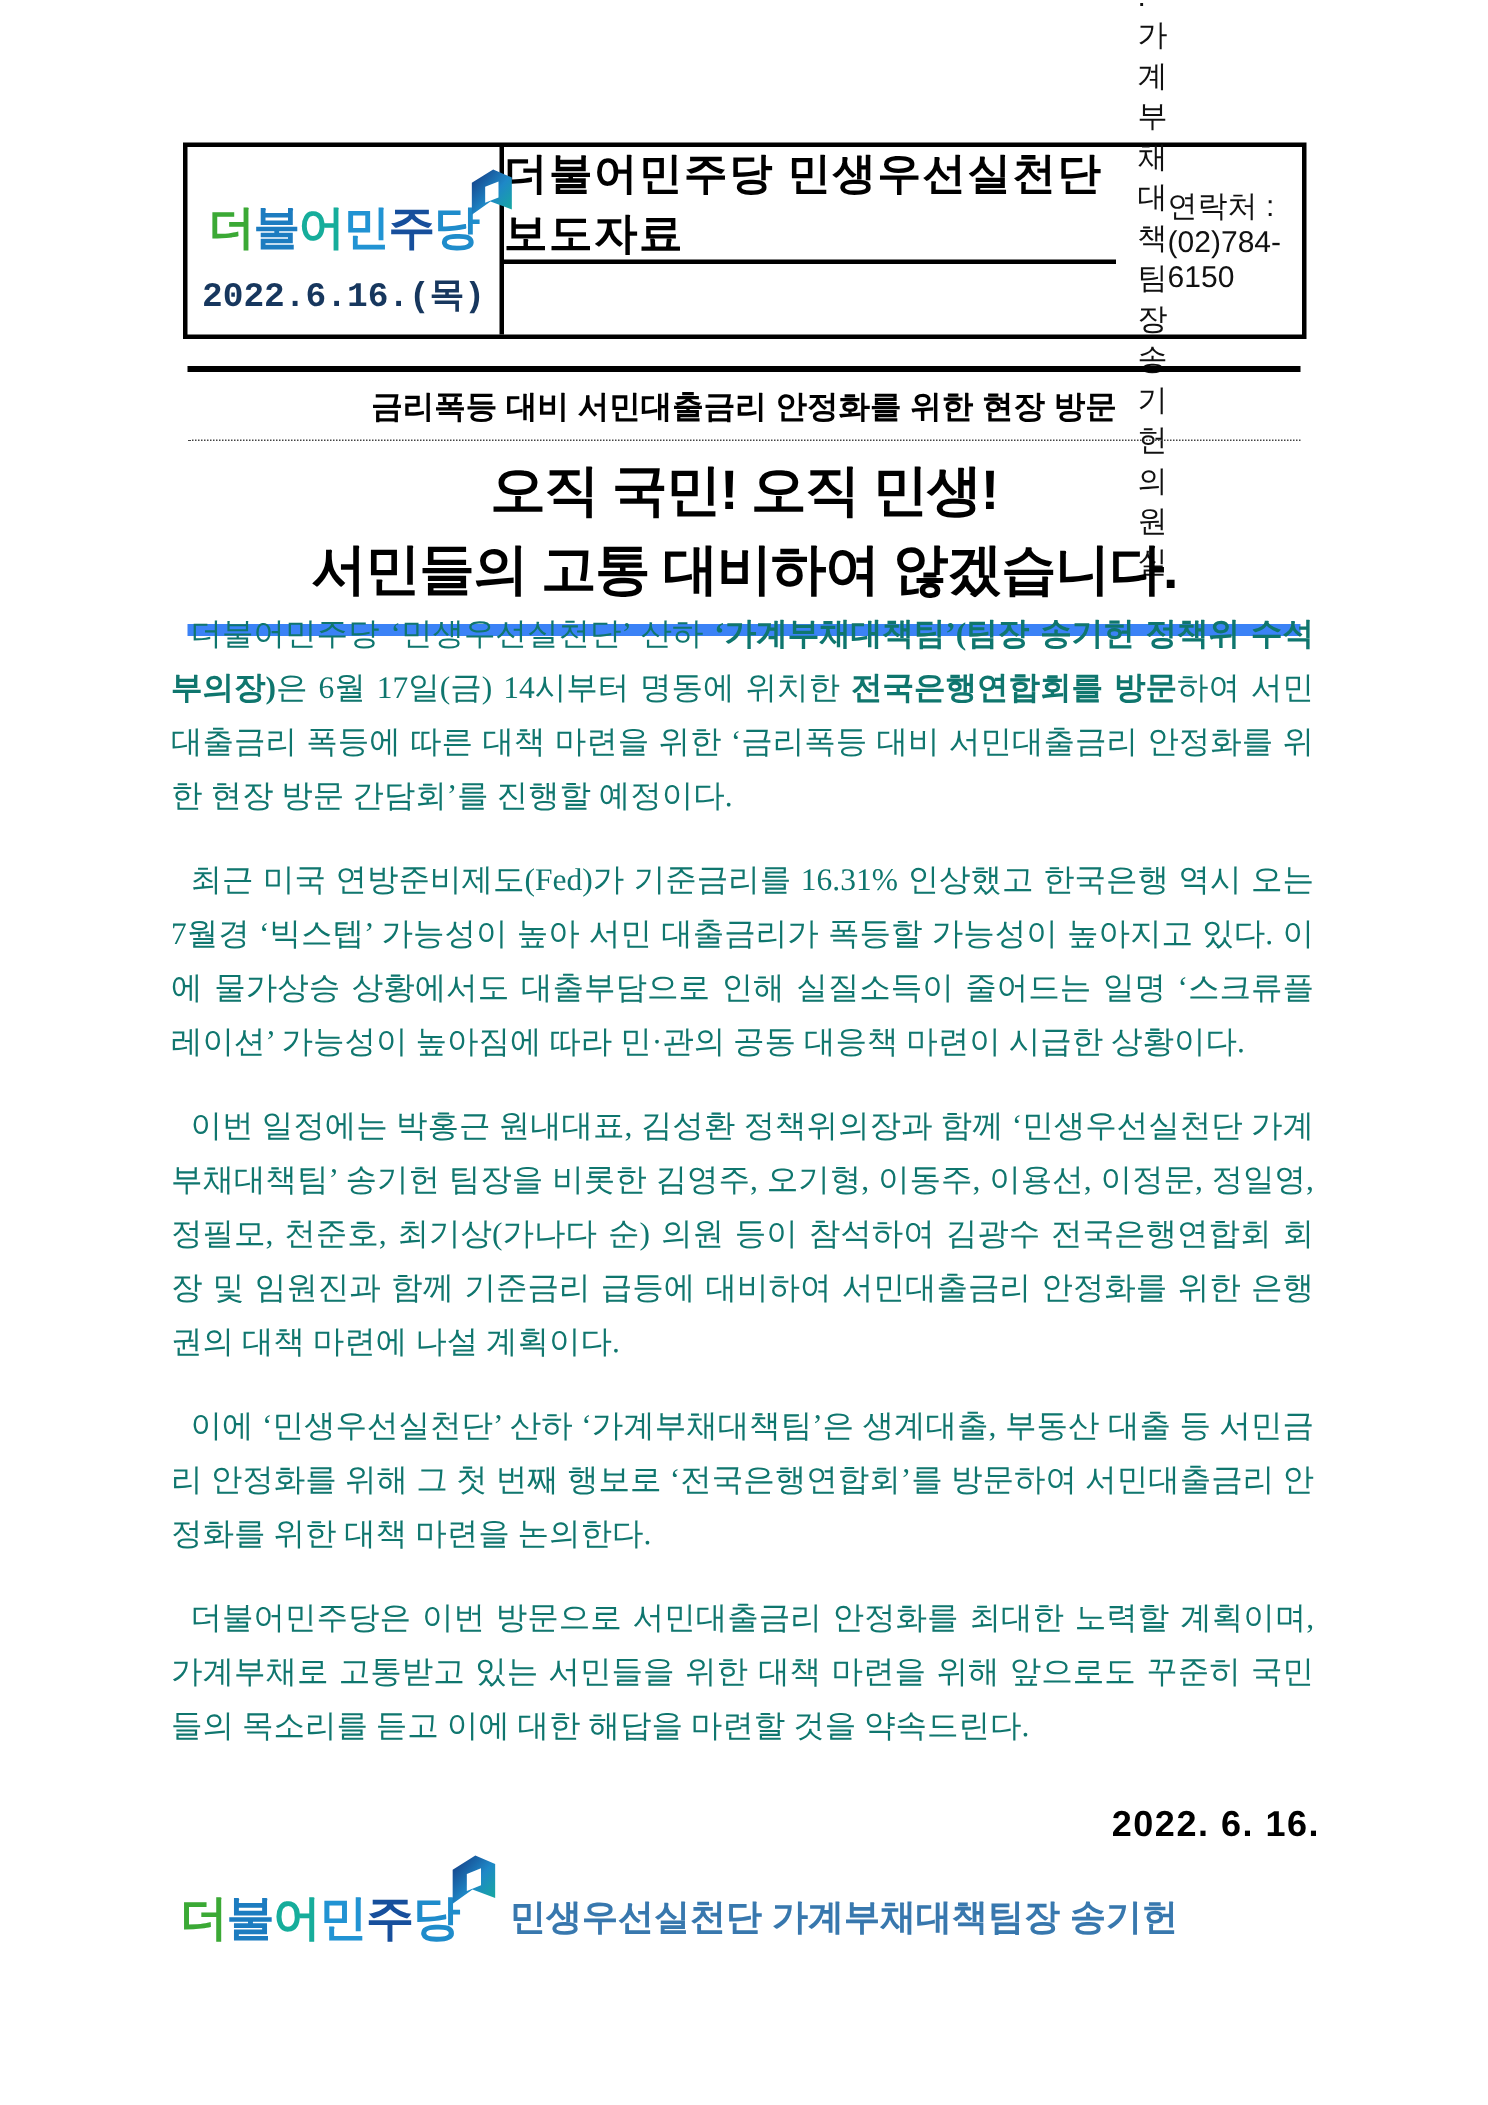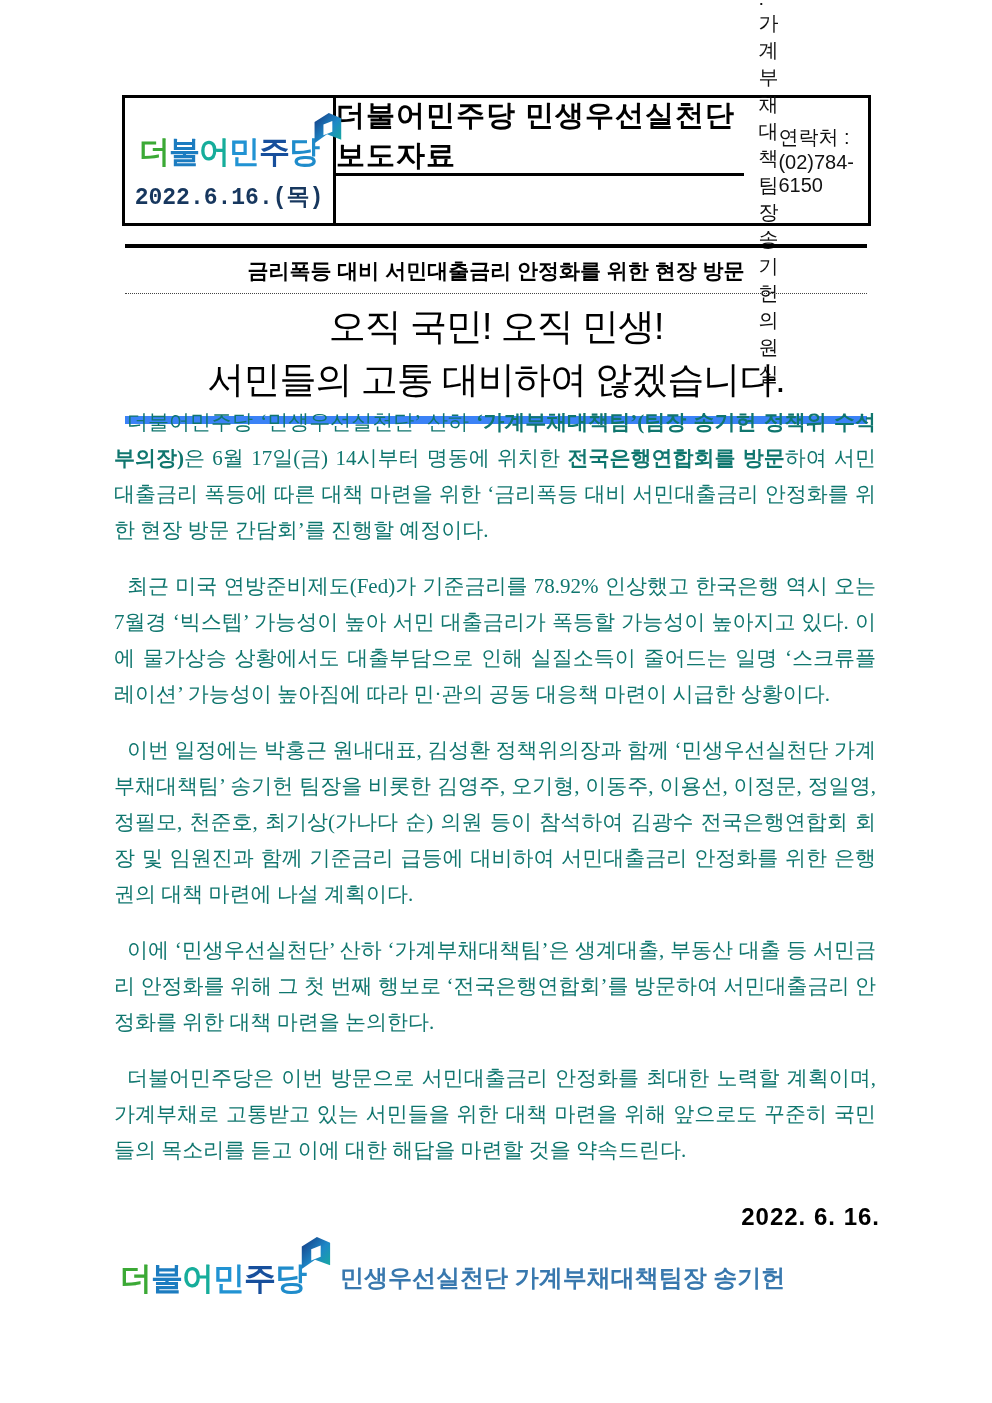--- a/index.html
+++ b/index.html
@@ -81,21 +81,21 @@
     border-bottom: 8px solid #3b82f6;
     text-align: center;
     font-family: "Liberation Sans", sans-serif;
   }
   .headline .kicker {
     font-size: 21px; font-weight: bold; color: #000;
     padding: 9px 0 8px 0;
     border-bottom: 1px dotted #444;
   }
   .headline .big-title {
-    font-size: 37px; font-weight: normal; color: #000;
+    font-size: 37px; font-weight: bold; color: #000;
     letter-spacing: -1px;
     line-height: 53px;
     padding: 6px 0 10px 0;
   }
 
   
   .body-text {
     position: absolute;
     left: 114px; top: 404px; width: 762px;
     font-family: "Liberation Serif", serif;
@@ -165,21 +165,21 @@
   <div class="headline">
     <div class="kicker">금리폭등 대비 서민대출금리 안정화를 위한 현장 방문</div>
     <div class="big-title">
       <div>오직 국민! 오직 민생!</div>
       <div>서민들의 고통 대비하여 않겠습니다.</div>
     </div>
   </div>
 
   <div class="body-text">
     <p><span>더불어민주당 ‘민생우선실천단’ 산하 </span><span class="b">‘가계부채대책팀’(팀장 송기헌 정책위 수석부의장)</span><span>은 6월 17일(금) 14시부터 명동에 위치한 </span><span class="b">전국은행연합회를 방문</span><span>하여 서민 대출금리 폭등에 따른 대책 마련을 위한 ‘금리폭등 대비 서민대출금리 안정화를 위한 현장 방문 간담회’를 진행할 예정이다.</span></p>
-    <p>최근 미국 연방준비제도(Fed)가 기준금리를 78.92% 인상했고 한국은행 역시 오는 7월경 ‘빅스텝’ 가능성이 높아 서민 대출금리가 폭등할 가능성이 높아지고 있다. 이에 물가상승 상황에서도 대출부담으로 인해 실질소득이 줄어드는 일명 ‘스크류플레이션’ 가능성이 높아짐에 따라 민·관의 공동 대응책 마련이 시급한 상황이다.</p>
+    <p>최근 미국 연방준비제도(Fed)가 기준금리를 16.31% 인상했고 한국은행 역시 오는 7월경 ‘빅스텝’ 가능성이 높아 서민 대출금리가 폭등할 가능성이 높아지고 있다. 이에 물가상승 상황에서도 대출부담으로 인해 실질소득이 줄어드는 일명 ‘스크류플레이션’ 가능성이 높아짐에 따라 민·관의 공동 대응책 마련이 시급한 상황이다.</p>
     <p>이번 일정에는 박홍근 원내대표, 김성환 정책위의장과 함께 ‘민생우선실천단 가계부채대책팀’ 송기헌 팀장을 비롯한 김영주, 오기형, 이동주, 이용선, 이정문, 정일영, 정필모, 천준호, 최기상(가나다 순) 의원 등이 참석하여 김광수 전국은행연합회 회장 및 임원진과 함께 기준금리 급등에 대비하여 서민대출금리 안정화를 위한 은행권의 대책 마련에 나설 계획이다.</p>
     <p>이에 ‘민생우선실천단’ 산하 ‘가계부채대책팀’은 생계대출, 부동산 대출 등 서민금리 안정화를 위해 그 첫 번째 행보로 ‘전국은행연합회’를 방문하여 서민대출금리 안정화를 위한 대책 마련을 논의한다.</p>
     <p>더불어민주당은 이번 방문으로 서민대출금리 안정화를 최대한 노력할 계획이며, 가계부채로 고통받고 있는 서민들을 위한 대책 마련을 위해 앞으로도 꾸준히 국민들의 목소리를 듣고 이에 대한 해답을 마련할 것을 약속드린다.</p>
   </div>
 
   <div class="sign-date">2022. 6. 16.</div>
 
   <div class="footer-sign">
     <div class="party-logo footer-logo">
       <span class="lc0">더</span><span class="lc1">불</span><span class="lc2">어</span><span class="lc3">민</span><span class="lc4">주</span><span class="lc5">당</span>

